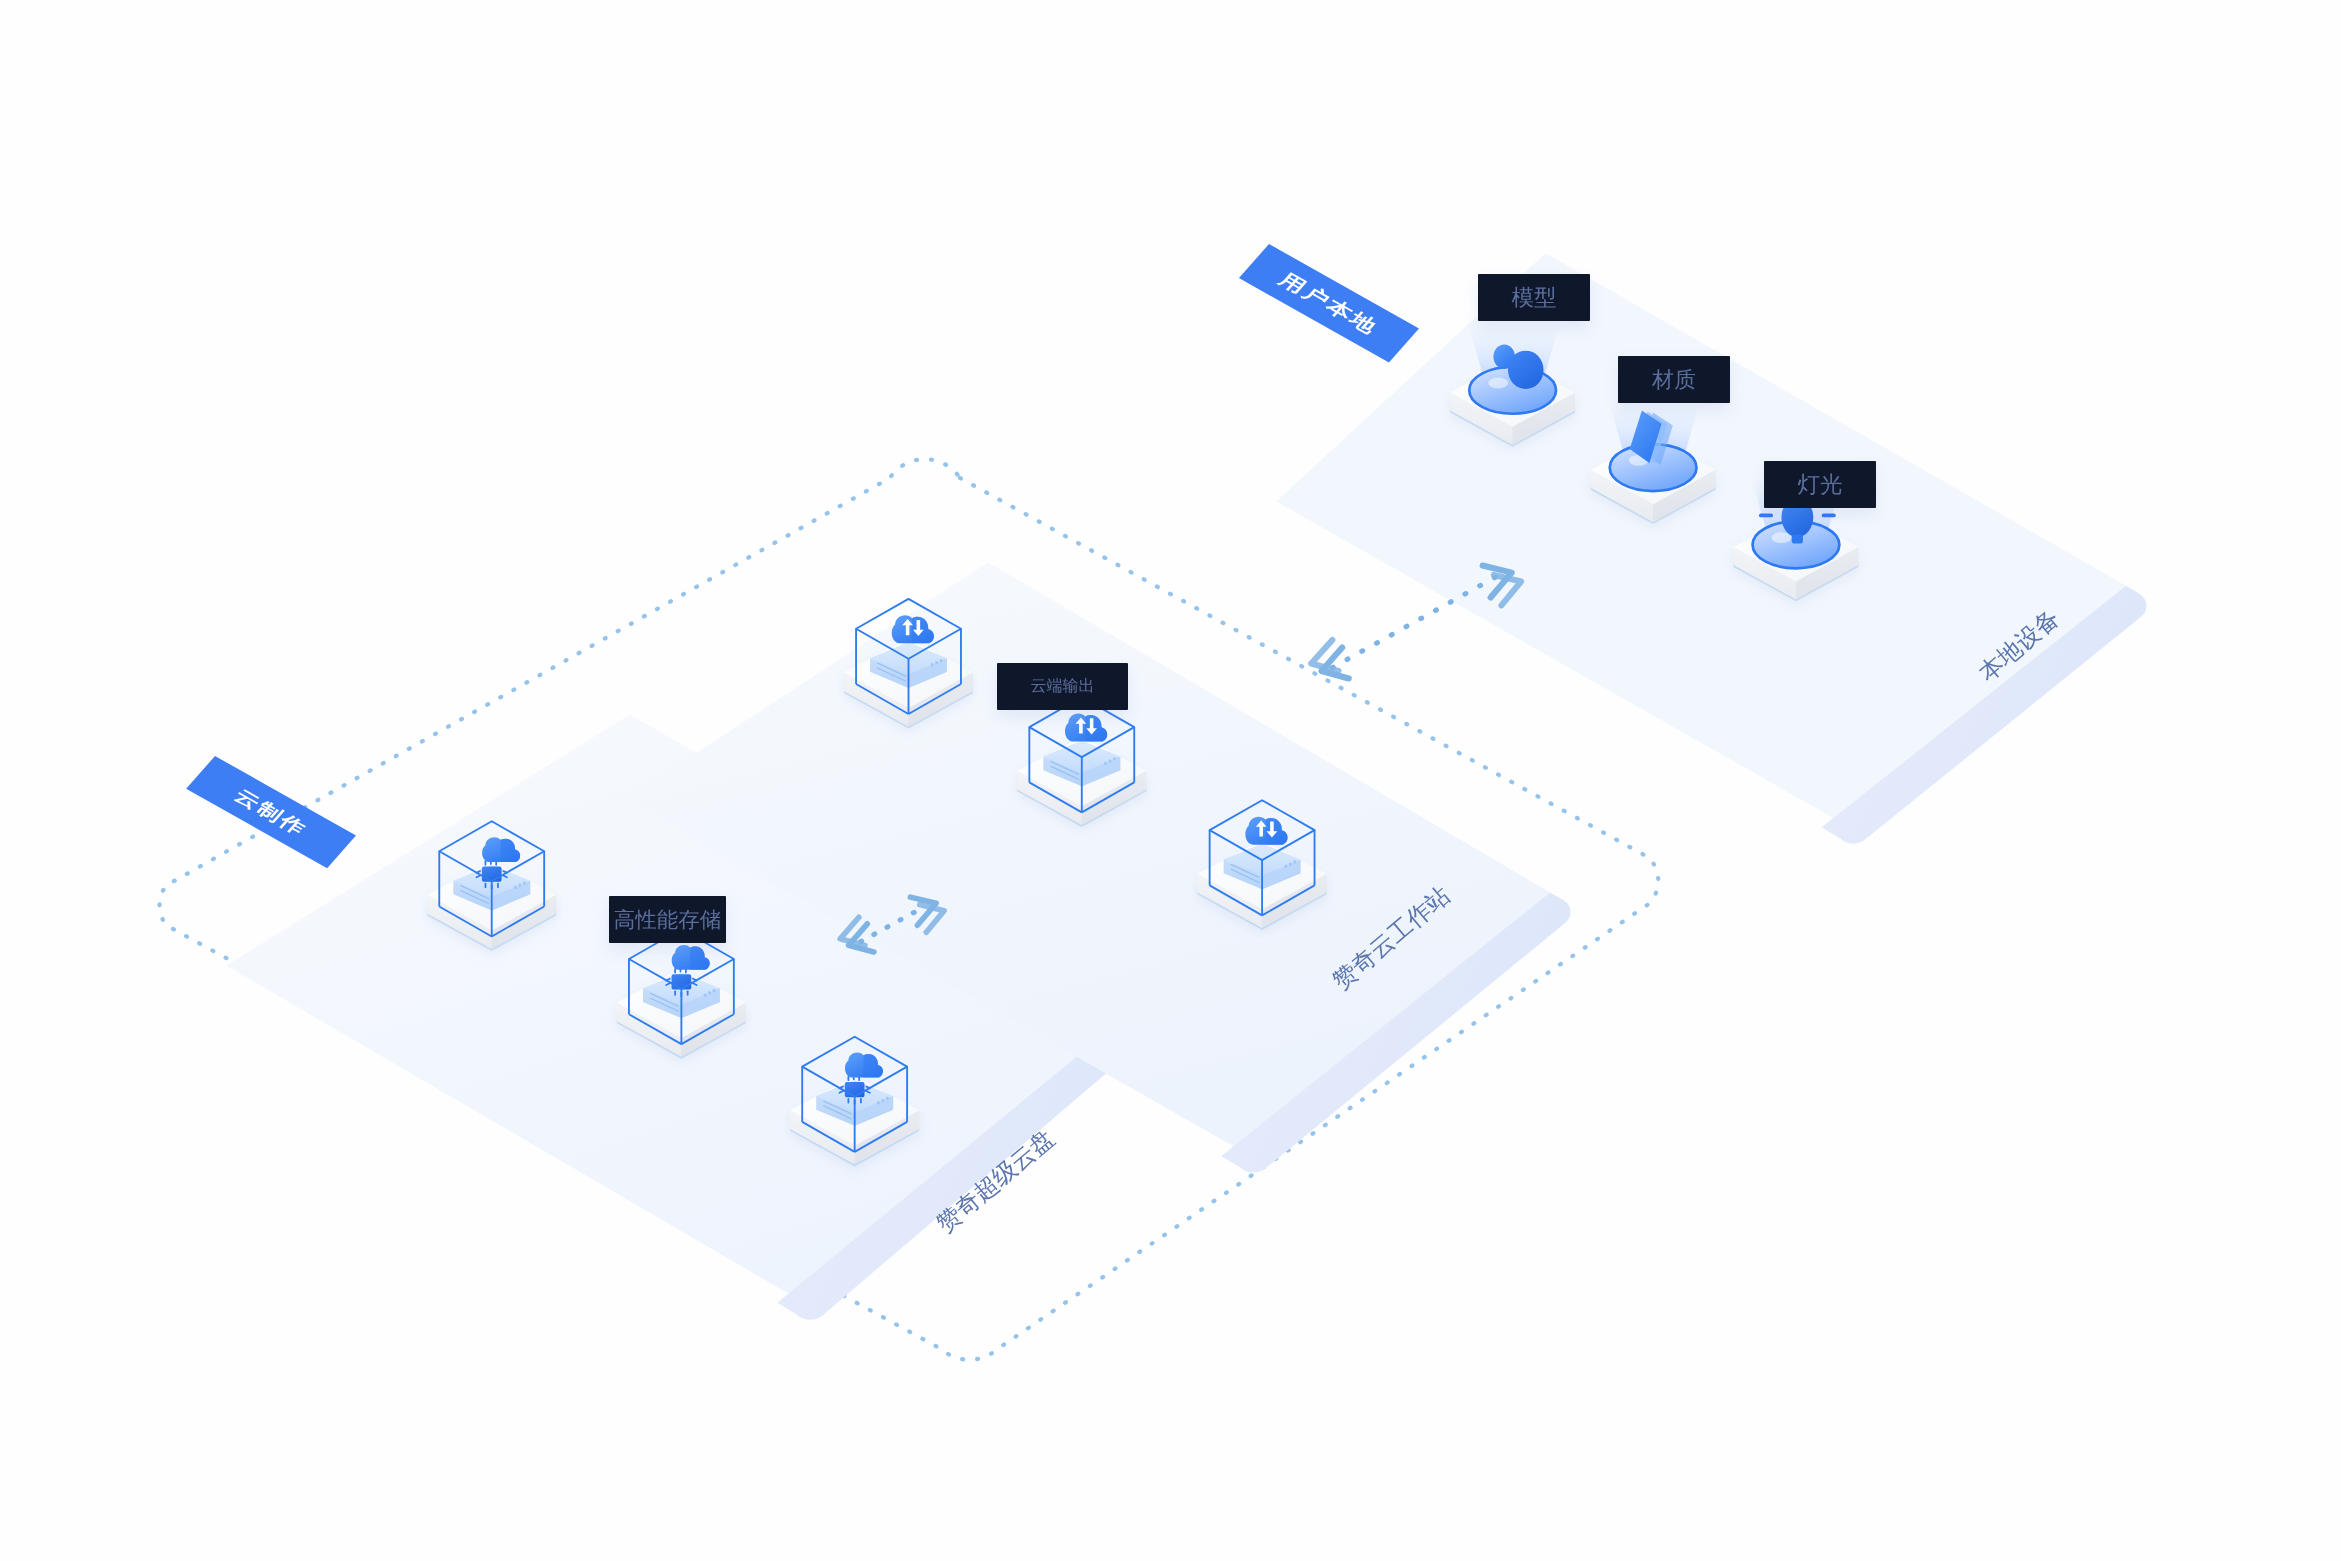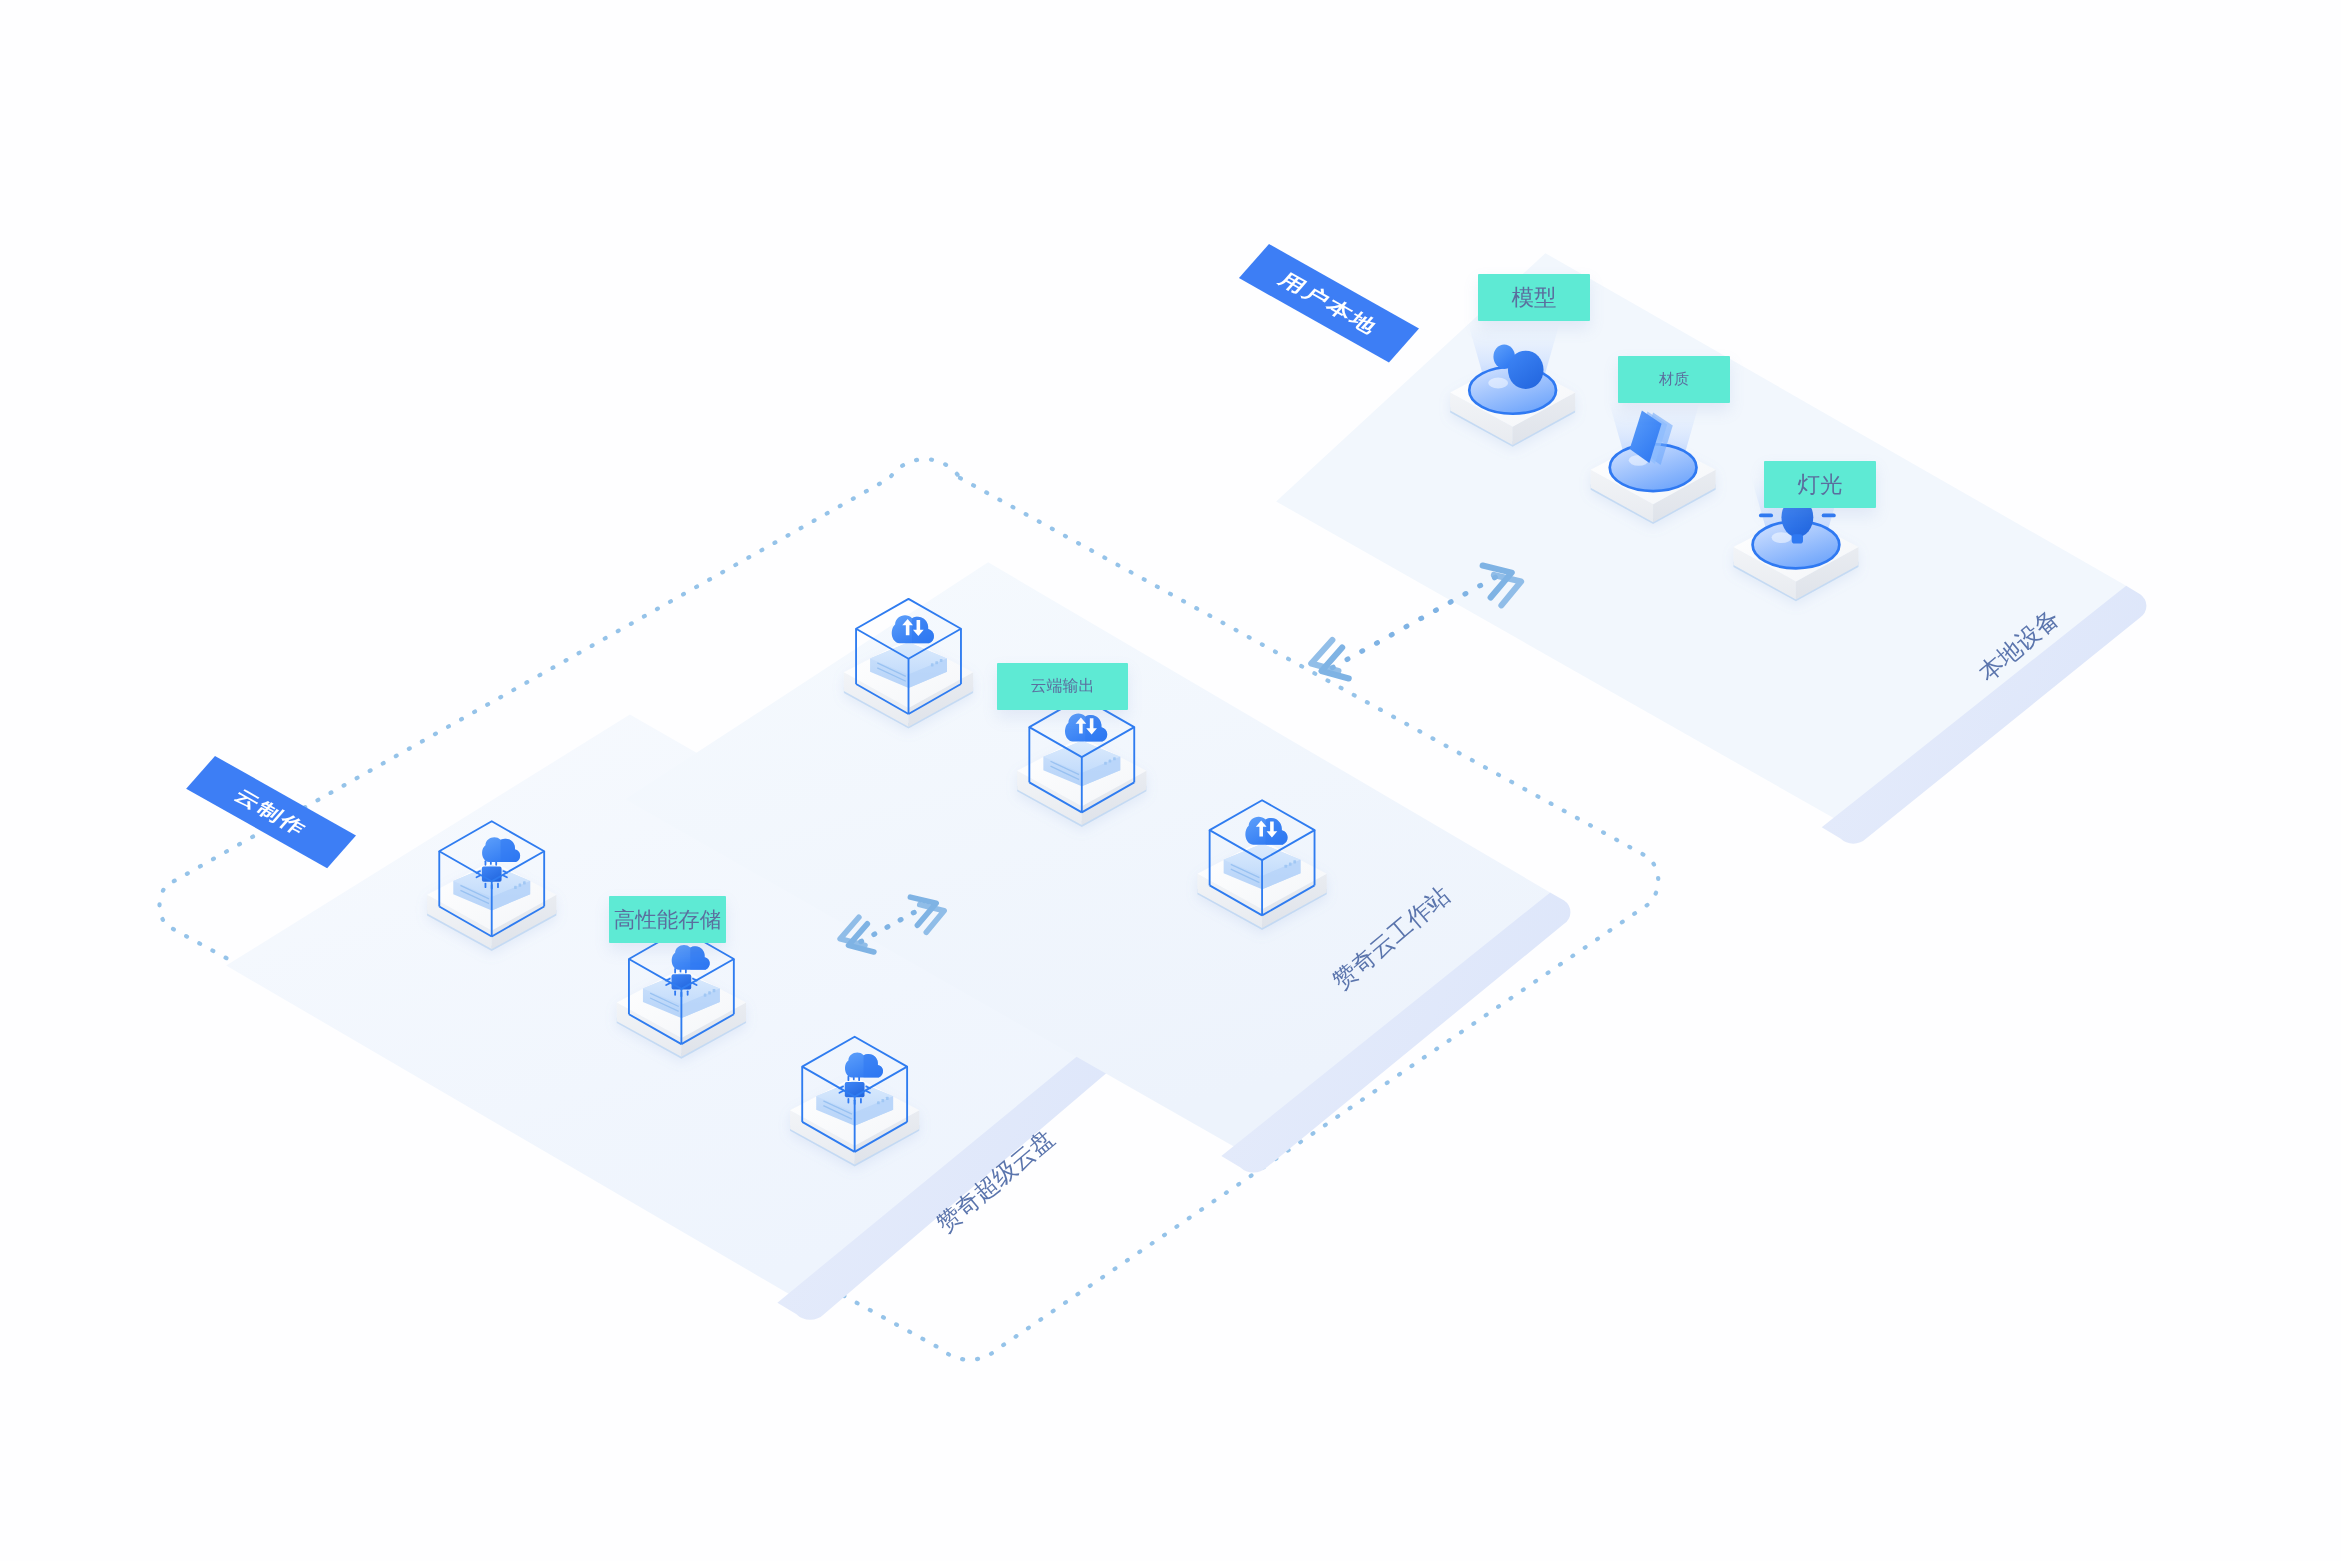--- a/index.html
+++ b/index.html
@@ -28,21 +28,21 @@
   }
   .ribbon.cloud{
     left:215px;top:756px;width:141px;height:49px;font-size:20.6px;
     transform:matrix(1,0.563,0,1,0,0) skewX(-30.5deg);
     transform-origin:left top;
   }
 
   
   .tagcard{
     position:absolute;
-    background:#5eead4;
+    background:#0f172a;
     color:#5b6e9e;
     display:flex;align-items:center;justify-content:center;
     white-space:nowrap;
     box-shadow:0 7.5px 16px rgba(110,140,200,.13);
     border-radius:0.9px;
   }
 
   
   .bandtext{
     position:absolute;
@@ -339,21 +339,21 @@
       </g>
     </g>
   </svg>
 
   <div class="ribbon local">用户本地</div>
 
   <div class="ribbon cloud">云制作</div>
 
   <div class="tagcard" style="left:1478px;top:274px;width:112px;height:47px;font-size:22.5px;">模型</div>
 
-  <div class="tagcard" style="left:1618px;top:356px;width:112px;height:47px;font-size:15px;">材质</div>
+  <div class="tagcard" style="left:1618px;top:356px;width:112px;height:47px;font-size:22px;">材质</div>
 
   <div class="tagcard" style="left:1764px;top:461px;width:112px;height:47px;font-size:22.5px;">灯光</div>
 
   <div class="tagcard" style="left:997px;top:663px;width:131px;height:47px;font-size:16px;">云端输出</div>
 
   <div class="tagcard" style="left:609px;top:896px;width:117px;height:47px;font-size:21.5px;">高性能存储</div>
 
   <div class="bandtext" style="left:1972px;top:664px;font-size:24px;transform:rotate(-40deg);">本地设备</div>
 
   <div class="bandtext" style="left:1326px;top:972px;font-size:24px;transform:rotate(-40deg);">赞奇云工作站</div>

